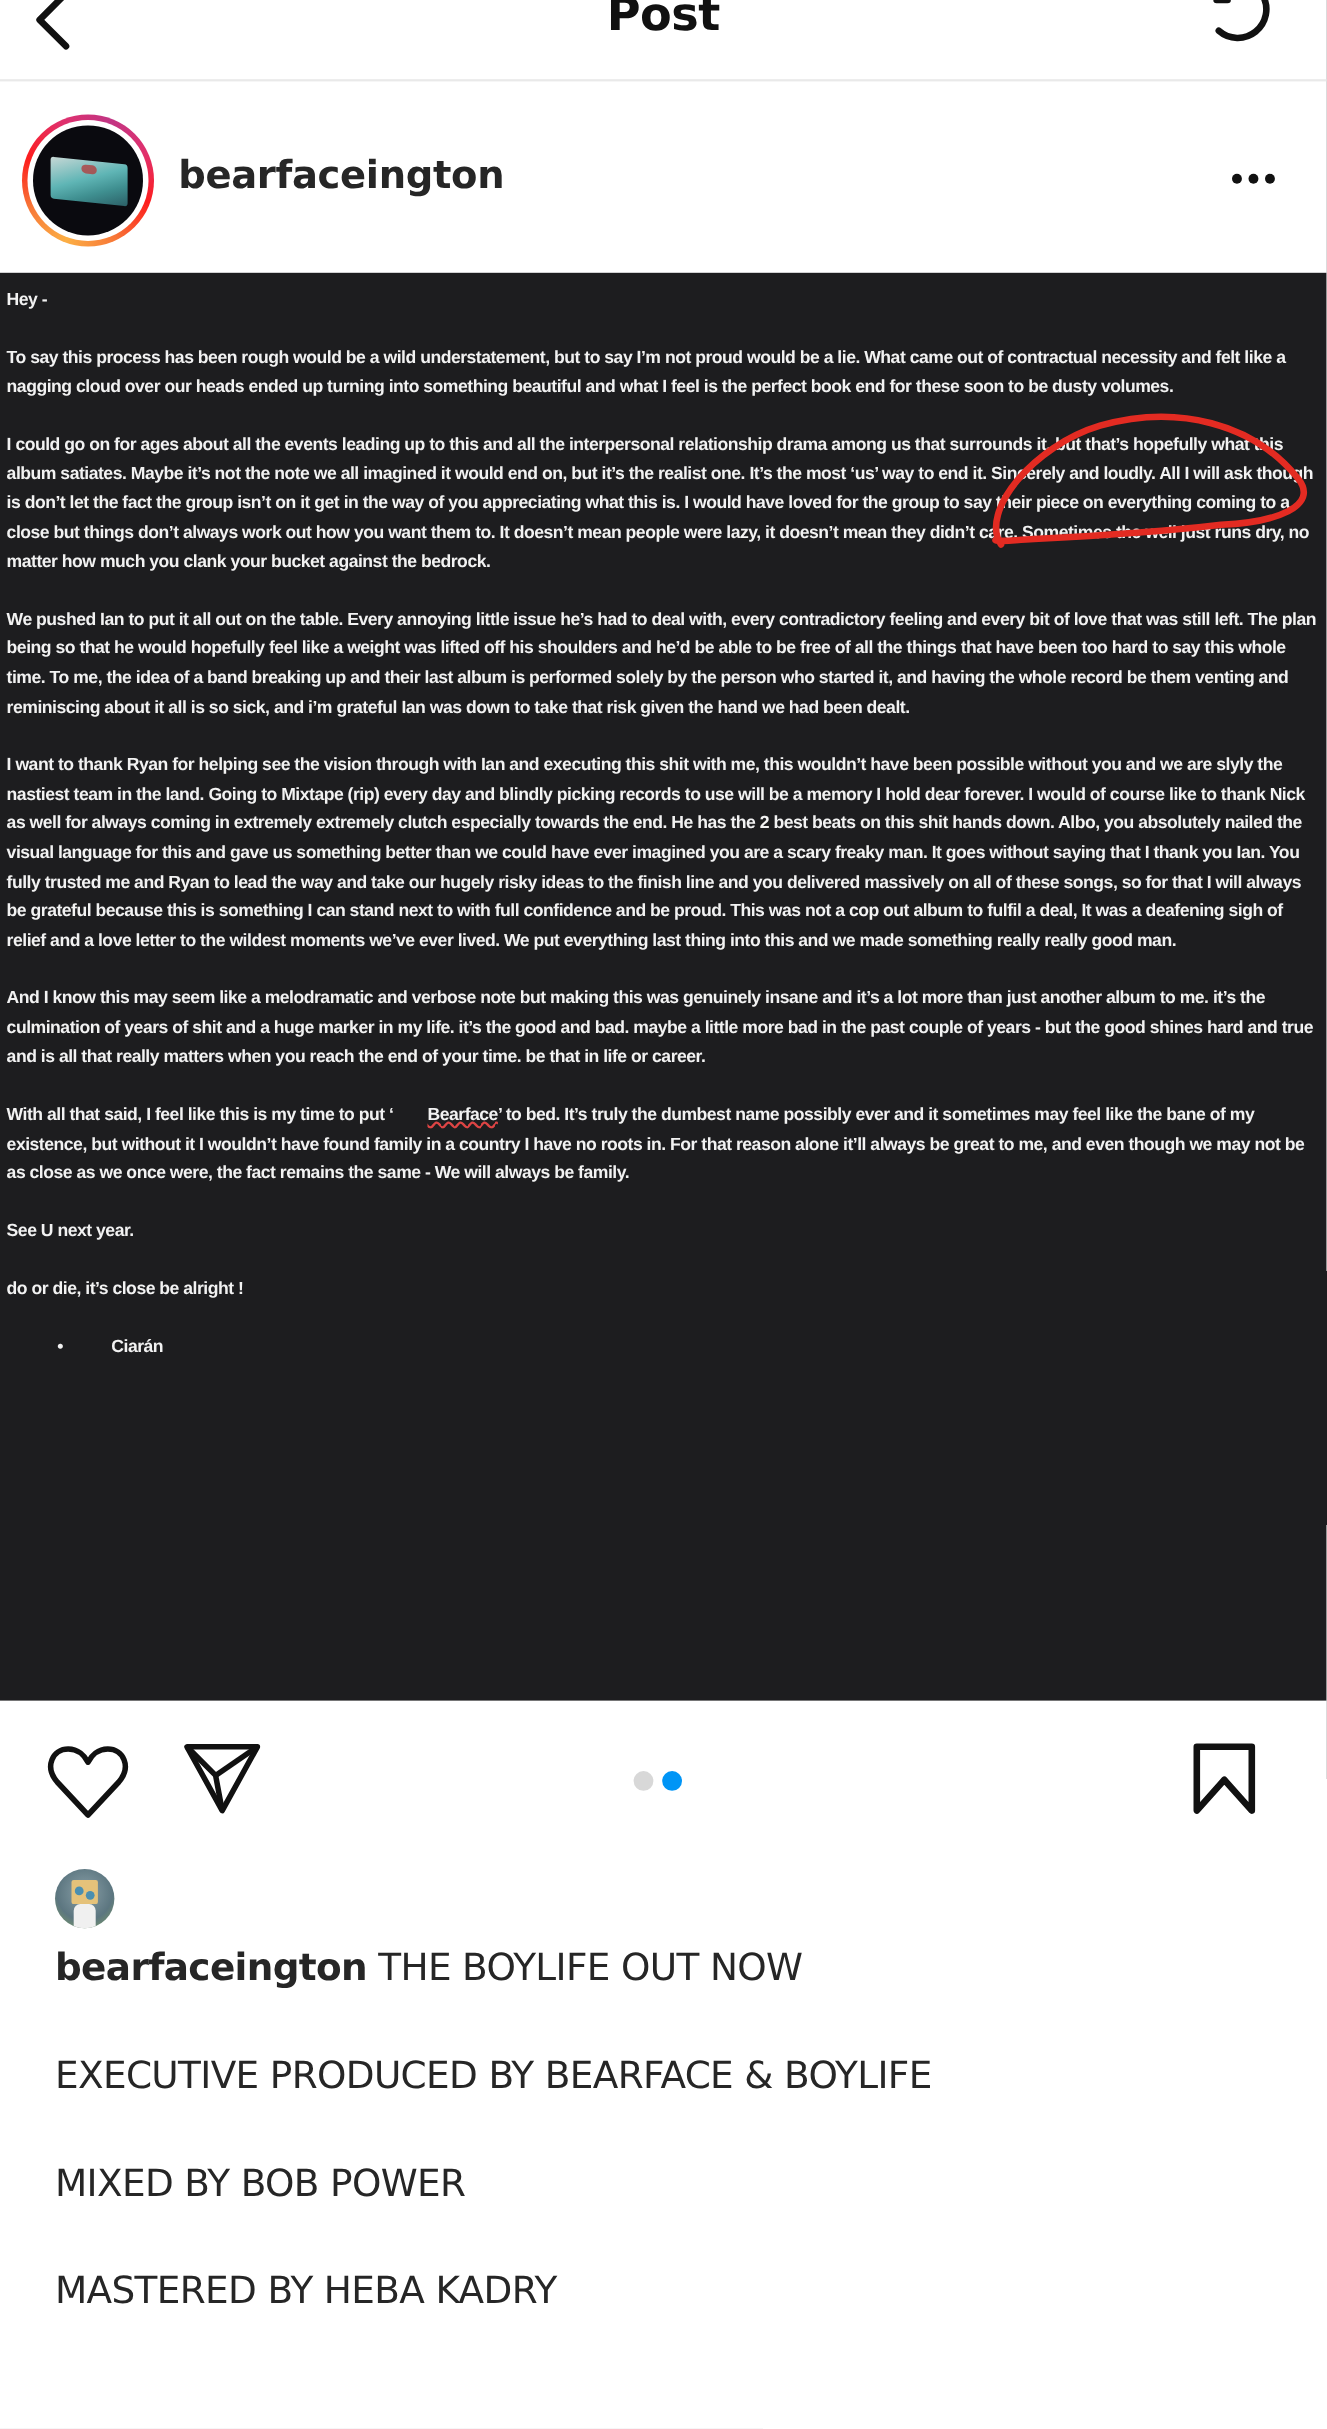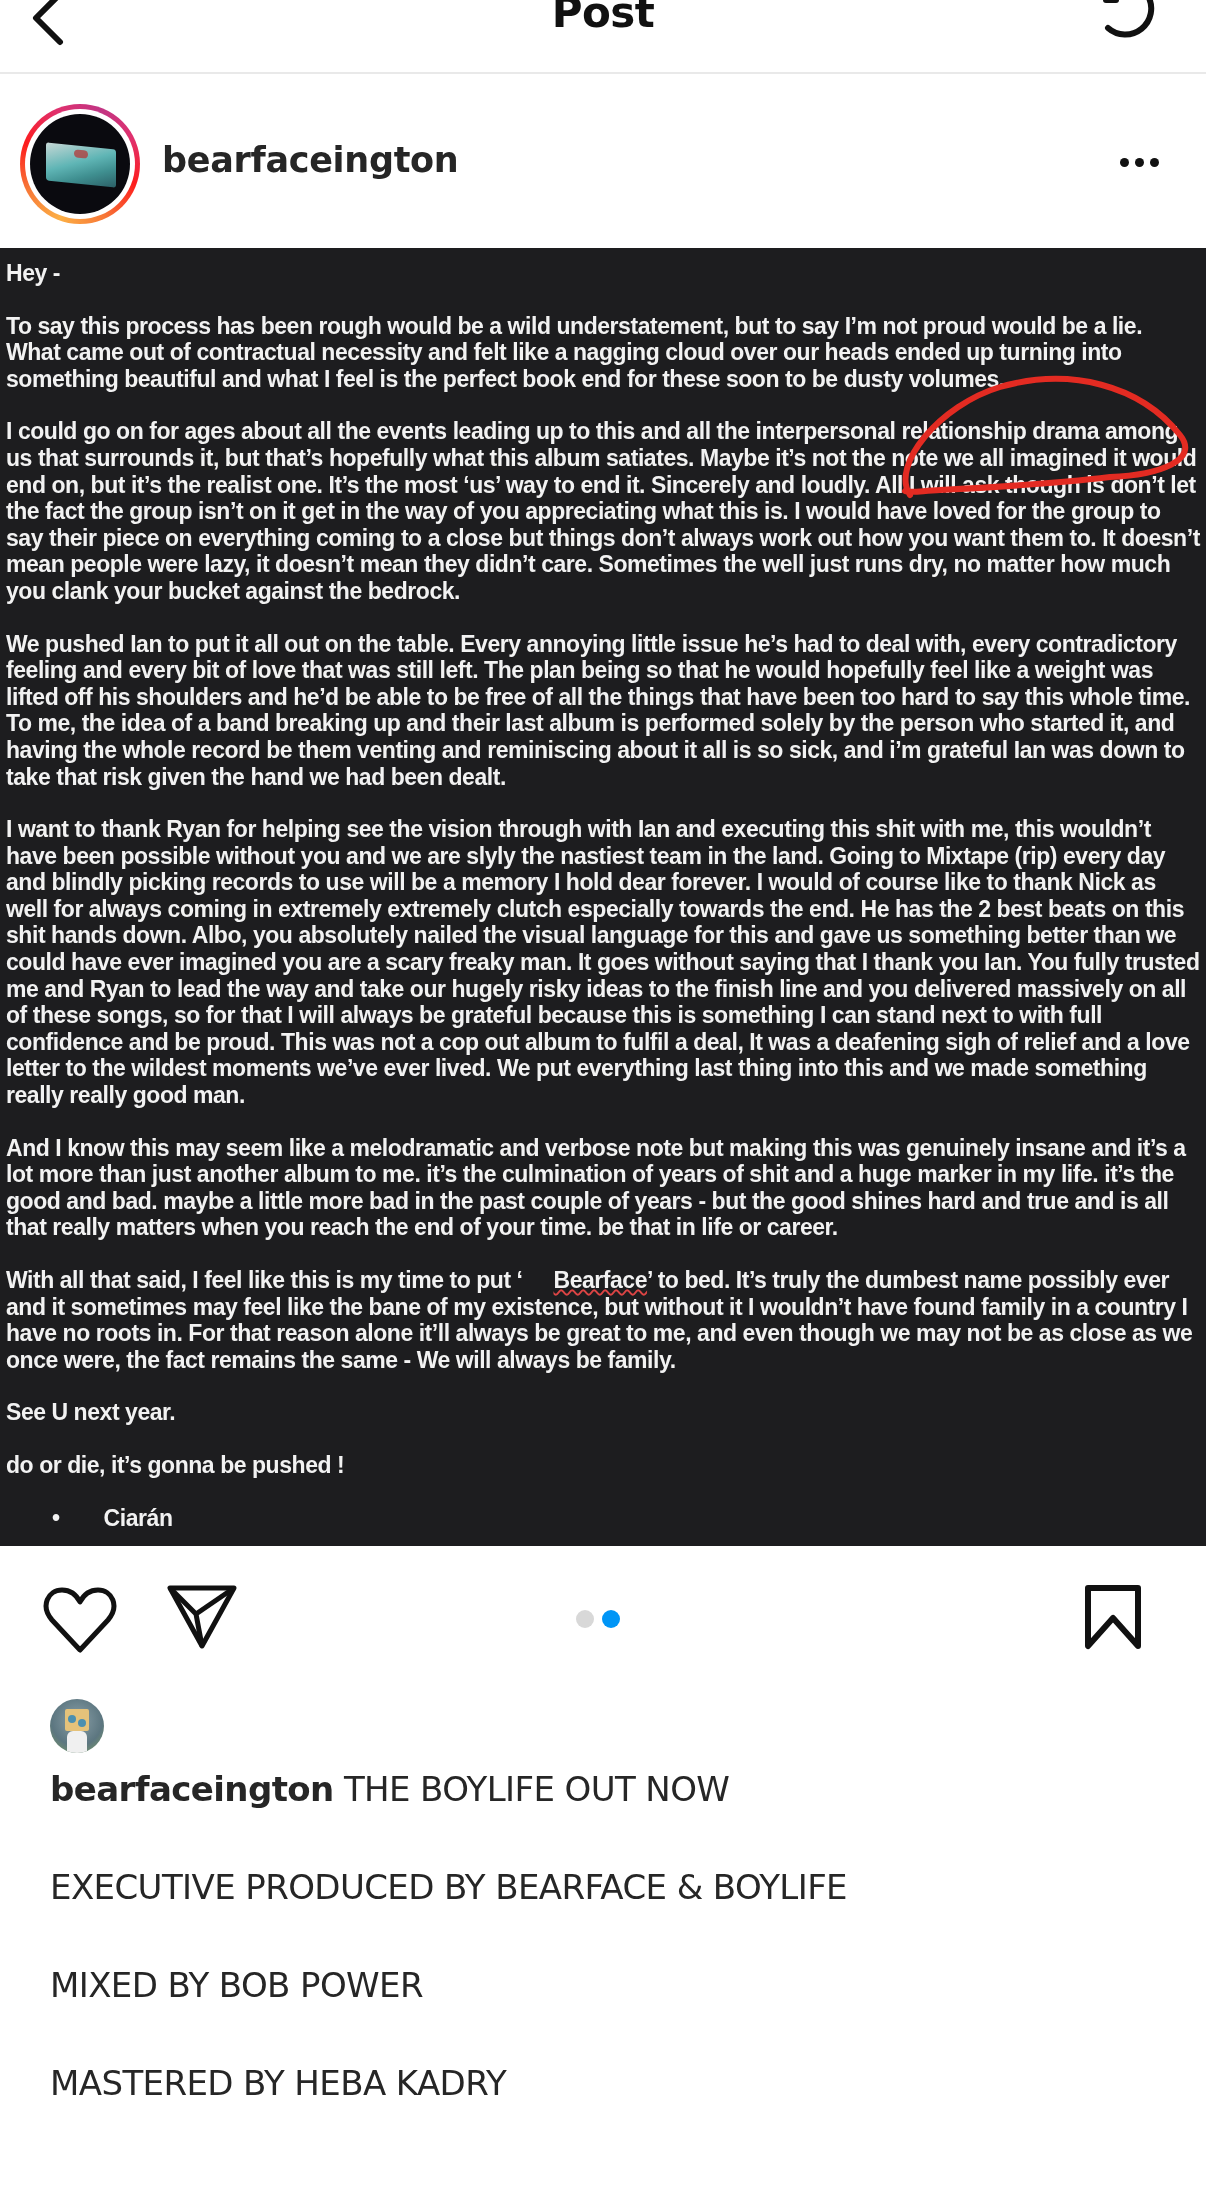--- a/index.html
+++ b/index.html
@@ -19,21 +19,21 @@
     .avatar-ring-inner { width: 100%; height: 100%; border-radius: 50%; background: #fff; padding: 5px; }
     .avatar-img { width: 100%; height: 100%; border-radius: 50%; background: #0a0a0f; position: relative; overflow: hidden; }
     .avatar-img .screen { position: absolute; left: 16px; top: 32px; width: 70px; height: 38px; background: linear-gradient(160deg, #c8d8d6 0%, #5fb5b5 45%, #3f8f90 70%, #2b5f66 100%); transform: skewY(6deg); border-radius: 3px; }
     .avatar-img .screen::after { content: ""; position: absolute; left: 28px; top: 4px; width: 14px; height: 8px; background: #b04040; border-radius: 4px; opacity: 0.8; }
     .username { position: absolute; left: 162px; top: 56px; font-size: 35px; font-weight: 700; color: #262626; font-family: "DejaVu Sans", sans-serif; letter-spacing: -0.3px; cursor: pointer; }
     .more { position: absolute; right: 42px; top: 66px; width: 50px; height: 24px; cursor: pointer; display: flex; gap: 6px; align-items: center; justify-content: center; }
     .more span { width: 9px; height: 9px; border-radius: 50%; background: #111; display: block; }
 
     
     .note { position: absolute; left: 0; top: 248px; width: 1206px; height: 1298px; background: #1d1d1f; padding: 12px 6px 0 6px; color: #f2f2f2;
-      font-family: "Liberation Sans", sans-serif; font-weight: 700; font-size: 23px; line-height: 26.6px; letter-spacing: -0.45px; }
+      font-family: "Liberation Sans", sans-serif; font-weight: 700; font-size: 16px; line-height: 26.6px; letter-spacing: -0.45px; }
     .note p { margin-bottom: 26px; white-space: normal; }
     .note .sign { padding-left: 46px; display: flex; gap: 44px; }
     .note .misspell { text-decoration: underline wavy #d44; text-decoration-thickness: 1.5px; margin-left: 31px; }
     .red-circle { position: absolute; left: 880px; top: 365px; width: 320px; height: 135px; pointer-events: none; }
 
     
     .actions { position: absolute; left: 0; top: 1546px; width: 1206px; height: 150px; }
     .act-icon { position: absolute; cursor: pointer; }
     .heart { left: 42px; top: 40px; width: 76px; height: 68px; }
     .share { left: 166px; top: 38px; width: 72px; height: 66px; }
@@ -88,21 +88,21 @@
 
 <div class="note">
   <p>Hey -</p>
   <p> To say this process has been rough would be a wild understatement, but to say I’m not proud would be a lie. What came out of contractual necessity and felt like a nagging cloud over our heads ended up turning into something beautiful and what I feel is the perfect book end for these soon to be dusty volumes.</p>
   <p>I could go on for ages about all the events leading up to this and all the interpersonal relationship drama among us that surrounds it, but that’s hopefully what this album satiates. Maybe it’s not the note we all imagined it would end on, but it’s the realist one. It’s the most ‘us’ way to end it. Sincerely and loudly. All I will ask though is don’t let the fact the group isn’t on it get in the way of you appreciating what this is. I would have loved for the group to say their piece on everything coming to a close but things don’t always work out how you want them to. It doesn’t mean people were lazy, it doesn’t mean they didn’t care. Sometimes the well just runs dry, no matter how much you clank your bucket against the bedrock.</p>
   <p>We pushed Ian to put it all out on the table. Every annoying little issue he’s had to deal with, every contradictory feeling and every bit of love that was still left. The plan being so that he would hopefully feel like a weight was lifted off his shoulders and he’d be able to be free of all the things that have been too hard to say this whole time. To me, the idea of a band breaking up and their last album is performed solely by the person who started it, and having the whole record be them venting and reminiscing about it all is so sick, and i’m grateful Ian was down to take that risk given the hand we had been dealt.</p>
   <p>I want to thank Ryan for helping see the vision through with Ian and executing this shit with me, this wouldn’t have been possible without you and we are slyly the nastiest team in the land. Going to Mixtape (rip) every day and blindly picking records to use will be a memory I hold dear forever. I would of course like to thank Nick as well for always coming in extremely extremely clutch especially towards the end. He has the 2 best beats on this shit hands down. Albo, you absolutely nailed the visual language for this and gave us something better than we could have ever imagined you are a scary freaky man. It goes without saying that I thank you Ian. You fully trusted me and Ryan to lead the way and take our hugely risky ideas to the finish line and you delivered massively on all of these songs, so for that I will always be grateful because this is something I can stand next to with full confidence and be proud. This was not a cop out album to fulfil a deal, It was a deafening sigh of relief and a love letter to the wildest moments we’ve ever lived. We put everything last thing into this and we made something really really good man.</p>
   <p>And I know this may seem like a melodramatic and verbose note but making this was genuinely insane and it’s a lot more than just another album to me. it’s the culmination of years of shit and a huge marker in my life. it’s the good and bad. maybe a little more bad in the past couple of years - but the good shines hard and true and is all that really matters when you reach the end of your time. be that in life or career.</p>
   <p><span>With all that said, I feel like this is my time to put ‘</span><span class="misspell">Bearface</span><span>’ to bed. It’s truly the dumbest name possibly ever and it sometimes may feel like the bane of my existence, but without it I wouldn’t have found family in a country I have no roots in. For that reason alone it’ll always be great to me, and even though we may not be as close as we once were, the fact remains the same - We will always be family.</span></p>
   <p>See U next year.</p>
-  <p>do or die, it’s gonna be pushed !</p>
+  <p>do or die, it’s close be alright !</p>
   <div class="sign">
     <span>•</span>
     <span>Ciarán</span>
   </div>
 </div>
 <svg class="red-circle" viewBox="0 0 320 135">
   <path d="M30 130 C 10 100, 60 40, 120 22 C 190 2, 260 20, 300 70 C 320 95, 280 110, 230 112 C 180 118, 120 122, 60 125 C 40 126, 30 128, 25 126" fill="none" stroke="#e32b22" stroke-width="6" stroke-linecap="round"></path>
 </svg>
 
 <div class="actions">

